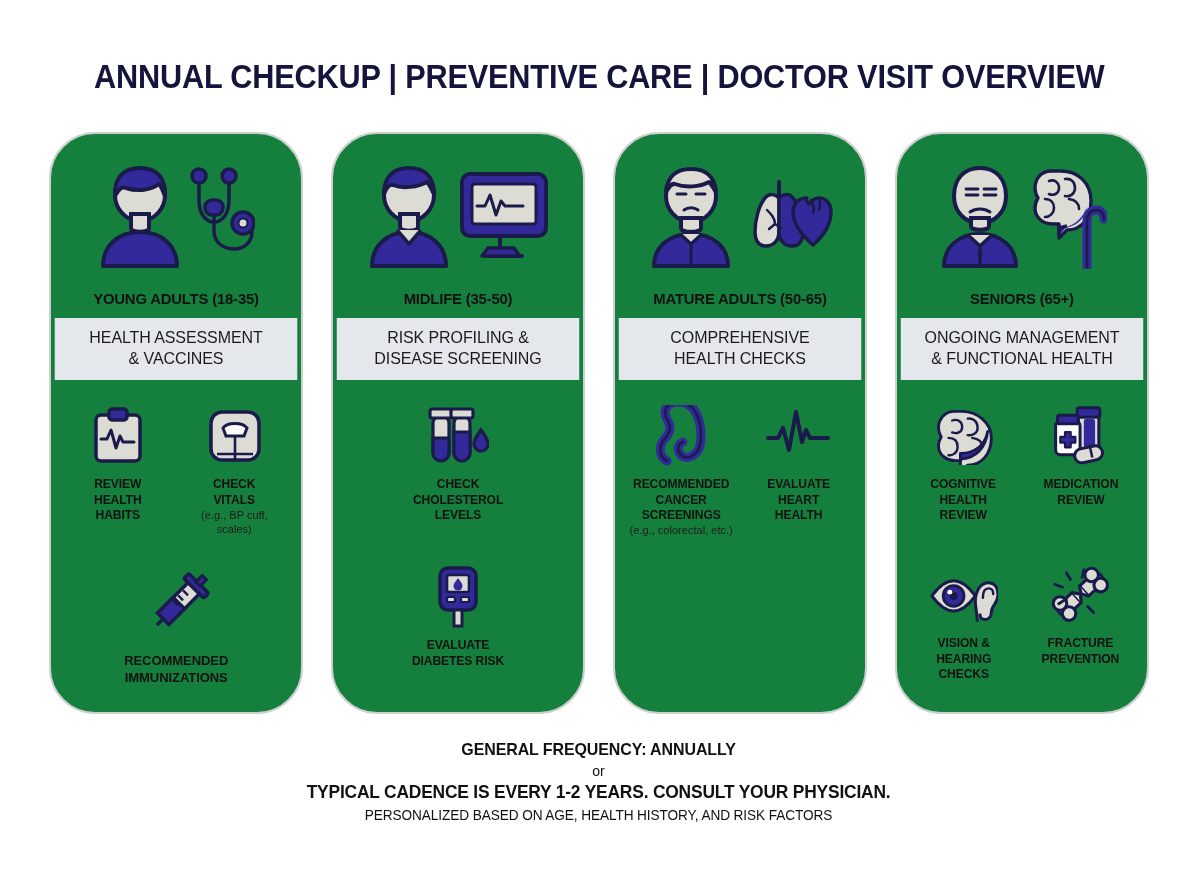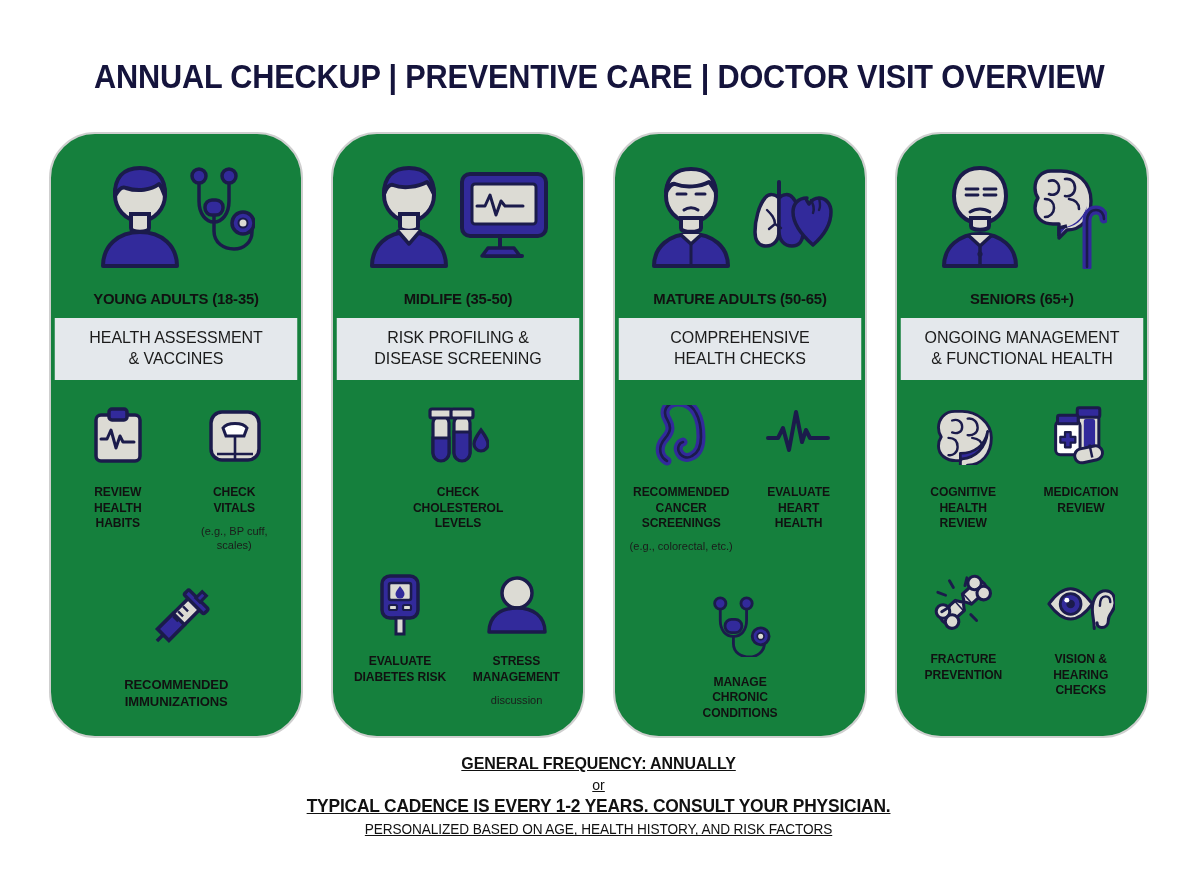--- a/index.html
+++ b/index.html
@@ -93,21 +93,20 @@
     align-items: flex-start;
   }
   .row.r1 { margin-top: 8px; }
   .row.r2 { margin-top: 22px; }
   .item {
     width: 50%;
     display: flex;
     flex-direction: column;
     align-items: center;
     text-align: center;
-    gap: 8px;
   }
   .item.full { width: 100%; }
   .item .glyph {
     height: 64px;
     display: flex;
     align-items: center;
     justify-content: center;
     margin-bottom: 9px;
   }
   .item .glyph svg { display: block; }
@@ -128,24 +127,23 @@
     transform: scaleX(0.97);
   }
   .item.full .glyph { height: 76px; }
   .item.full .lbl { font-size: 13.6px; }
 
   
   .spacer { flex: 1; min-height: 10px; }
 
   
   .footer {
-    margin-top: 16px;
+    margin-top: 26px;
     text-align: center;
     color: #111111;
-    text-decoration: underline;
   }
   .f1 { font-size: 17px; font-weight: 700; letter-spacing: -0.1px; transform: scaleX(0.94); }
   .f2 { font-size: 15px; font-weight: 400; margin-top: 2px; transform: scaleX(0.94); }
   .f3 { font-size: 18.5px; font-weight: 700; margin-top: 2px; letter-spacing: -0.2px; transform: scaleX(0.94); }
   .f4 { font-size: 14.5px; font-weight: 400; margin-top: 4px; letter-spacing: -0.1px; transform: scaleX(0.94); }
 </style>
 </head>
 <body>
 
 <div class="page">
@@ -275,31 +273,20 @@
                 <rect x="6" y="2" width="36" height="42" rx="8" fill="#322a9b" stroke="#1b1b4b" stroke-width="3.5"></rect>
                 <rect x="13" y="9" width="22" height="17" rx="2" fill="#dcdbd4" stroke="#1b1b4b" stroke-width="2.6"></rect>
                 <path d="M24 12c3 4 4.5 6 4.5 8a4.5 4.5 0 01-9 0c0-2 1.5-4 4.5-8z" fill="#322a9b"></path>
                 <rect x="13" y="31" width="8" height="5" rx="1.5" fill="#dcdbd4" stroke="#1b1b4b" stroke-width="2.2"></rect>
                 <rect x="27" y="31" width="8" height="5" rx="1.5" fill="#dcdbd4" stroke="#1b1b4b" stroke-width="2.2"></rect>
                 <rect x="20" y="44" width="8" height="16" fill="#dcdbd4" stroke="#1b1b4b" stroke-width="3"></rect>
               </svg>
             </div>
             <div class="lbl" style="white-space:pre-line">EVALUATE
 DIABETES RISK</div>
-          </div>
-          <div class="item">
-            <div class="glyph">
-              <svg width="62" height="58" viewBox="0 0 62 58">
-                <circle cx="31" cy="17" r="15" fill="#dcdbd4" stroke="#1b1b4b" stroke-width="3.5"></circle>
-                <path d="M3 56c0-16 12-24 28-24s28 8 28 24z" fill="#322a9b" stroke="#1b1b4b" stroke-width="3.5" stroke-linejoin="round"></path>
-              </svg>
-            </div>
-            <div class="lbl" style="white-space:pre-line">STRESS
-MANAGEMENT</div>
-            <div class="sub">discussion</div>
           </div>
         </div>
       </div>
     </div>
 
     <div class="card">
       <div class="hero">
         <svg width="88" height="108" viewBox="0 0 88 108">
           <path d="M44 8c-17 0-25 11-25 26 0 13 10 26 25 26s25-13 25-26C69 19 61 8 44 8z" fill="#dcdbd4" stroke="#1b1b4b" stroke-width="4"></path>
           <path d="M19 30c1-15 10-23 25-23s24 8 25 23c-3-4-4-7-7-10-9 5-24 6-34 2-4-1-6 3-9 8z" fill="#dcdbd4" stroke="#1b1b4b" stroke-width="4" stroke-linejoin="round"></path>
@@ -343,36 +330,20 @@
               <svg width="66" height="56" viewBox="0 0 66 56">
                 <path d="M2 30h10l5-10 6 22 7-38 6 30 4-12 4 8h18" fill="none" stroke="#1b1b4b" stroke-width="4" stroke-linejoin="round" stroke-linecap="round"></path>
               </svg>
             </div>
             <div class="lbl" style="white-space:pre-line">EVALUATE
 HEART
 HEALTH</div>
           </div>
         </div>
         <div class="row r2" style="margin-top:40px">
-          <div class="item">
-            <div class="glyph">
-              <svg width="62" height="62" viewBox="0 0 66 66">
-                <circle cx="12" cy="9" r="6" fill="#322a9b" stroke="#1b1b4b" stroke-width="3"></circle>
-                <circle cx="40" cy="9" r="6" fill="#322a9b" stroke="#1b1b4b" stroke-width="3"></circle>
-                <path d="M12 15v12c0 11 6 17 14 17s14-6 14-17V15" fill="none" stroke="#1b1b4b" stroke-width="3"></path>
-                <rect x="17" y="26" width="18" height="14" rx="7" fill="#322a9b" stroke="#1b1b4b" stroke-width="3"></rect>
-                <path d="M26 44v8c0 10 9 14 17 14s16-6 16-14v-4" fill="none" stroke="#1b1b4b" stroke-width="3"></path>
-                <circle cx="55" cy="44" r="9" fill="#322a9b" stroke="#1b1b4b" stroke-width="3"></circle>
-                <circle cx="55" cy="44" r="3.6" fill="#dcdbd4" stroke="#1b1b4b" stroke-width="1.8"></circle>
-              </svg>
-            </div>
-            <div class="lbl" style="white-space:pre-line">MANAGE
-CHRONIC
-CONDITIONS</div>
-          </div>
         </div>
       </div>
     </div>
 
     <div class="card">
       <div class="hero">
         <svg width="86" height="108" viewBox="0 0 86 108">
           <path d="M43 6c-17 0-26 12-26 28s11 27 26 27 26-11 26-27S60 6 43 6z" fill="#dcdbd4" stroke="#1b1b4b" stroke-width="4"></path>
           <path d="M29 27h12M47 27h12M29 33h12M47 33h12" stroke="#1b1b4b" stroke-width="2.8" stroke-linecap="round"></path>
           <path d="M33 50c6-4 14-4 20 0" fill="none" stroke="#1b1b4b" stroke-width="3" stroke-linecap="round"></path>
@@ -426,51 +397,51 @@
                 <path d="M42 41l3 14" stroke="#1b1b4b" stroke-width="2.6"></path>
               </svg>
             </div>
             <div class="lbl" style="white-space:pre-line">MEDICATION
 REVIEW</div>
           </div>
         </div>
         <div class="row r2" style="margin-top:40px">
           <div class="item">
             <div class="glyph">
+              <svg width="68" height="56" viewBox="0 0 72 58">
+                <path d="M2 30c8-11 16-16 23-16s15 5 23 16c-8 11-16 16-23 16S10 41 2 30z" fill="#dcdbd4" stroke="#1b1b4b" stroke-width="3.2" stroke-linejoin="round"></path>
+                <circle cx="25" cy="30" r="11" fill="#322a9b" stroke="#1b1b4b" stroke-width="3"></circle>
+                <circle cx="25" cy="30" r="4.5" fill="#1b1b4b"></circle>
+                <circle cx="21" cy="26" r="2.6" fill="#ffffff"></circle>
+                <path d="M50 56c0-9-2-12-2-20 0-12 6-20 14-20 7 0 10 6 10 13 0 9-7 11-7 18 0 5-3 8-7 8-3 0-5-2-5-5" fill="#dcdbd4" stroke="#1b1b4b" stroke-width="3.2" stroke-linejoin="round" stroke-linecap="round"></path>
+                <path d="M56 32c0-7 2-10 6-10s5 3 5 6" fill="none" stroke="#1b1b4b" stroke-width="2.6" stroke-linecap="round"></path>
+              </svg>
+            </div>
+            <div class="lbl" style="white-space:pre-line">VISION &amp;
+HEARING
+CHECKS</div>
+          </div>
+          <div class="item">
+            <div class="glyph">
               <svg width="64" height="62" viewBox="0 0 66 64">
                 <g transform="rotate(-42 33 32)">
                   <path d="M12 24h16v14H12c-5 0-8-2-8-7s3-7 8-7z" fill="#dcdbd4" stroke="#1b1b4b" stroke-width="3.2" stroke-linejoin="round"></path>
                   <circle cx="11" cy="24" r="7" fill="#dcdbd4" stroke="#1b1b4b" stroke-width="3.2"></circle>
                   <circle cx="11" cy="38" r="7" fill="#dcdbd4" stroke="#1b1b4b" stroke-width="3.2"></circle>
                   <path d="M38 24h16c5 0 8 2 8 7s-3 7-8 7H38z" fill="#dcdbd4" stroke="#1b1b4b" stroke-width="3.2" stroke-linejoin="round"></path>
                   <circle cx="55" cy="24" r="7" fill="#dcdbd4" stroke="#1b1b4b" stroke-width="3.2"></circle>
                   <circle cx="55" cy="38" r="7" fill="#dcdbd4" stroke="#1b1b4b" stroke-width="3.2"></circle>
                   <path d="M28 24l5 7-5 7M38 24l-4 7 4 7" fill="#dcdbd4" stroke="#1b1b4b" stroke-width="3.2" stroke-linejoin="round"></path>
                 </g>
                 <path d="M22 16l-4-7M14 24l-8-3M18 36l-8 5M34 14l2-8M40 44l6 6" stroke="#1b1b4b" stroke-width="3" stroke-linecap="round"></path>
               </svg>
             </div>
             <div class="lbl" style="white-space:pre-line">FRACTURE
 PREVENTION</div>
           </div>
-          <div class="item">
-            <div class="glyph">
-              <svg width="68" height="56" viewBox="0 0 72 58">
-                <path d="M2 30c8-11 16-16 23-16s15 5 23 16c-8 11-16 16-23 16S10 41 2 30z" fill="#dcdbd4" stroke="#1b1b4b" stroke-width="3.2" stroke-linejoin="round"></path>
-                <circle cx="25" cy="30" r="11" fill="#322a9b" stroke="#1b1b4b" stroke-width="3"></circle>
-                <circle cx="25" cy="30" r="4.5" fill="#1b1b4b"></circle>
-                <circle cx="21" cy="26" r="2.6" fill="#ffffff"></circle>
-                <path d="M50 56c0-9-2-12-2-20 0-12 6-20 14-20 7 0 10 6 10 13 0 9-7 11-7 18 0 5-3 8-7 8-3 0-5-2-5-5" fill="#dcdbd4" stroke="#1b1b4b" stroke-width="3.2" stroke-linejoin="round" stroke-linecap="round"></path>
-                <path d="M56 32c0-7 2-10 6-10s5 3 5 6" fill="none" stroke="#1b1b4b" stroke-width="2.6" stroke-linecap="round"></path>
-              </svg>
-            </div>
-            <div class="lbl" style="white-space:pre-line">VISION &amp;
-HEARING
-CHECKS</div>
-          </div>
         </div>
       </div>
     </div>
 
   </div>
 
   <div class="footer">
     <div class="f1">GENERAL FREQUENCY: ANNUALLY</div>
     <div class="f2">or</div>
     <div class="f3">TYPICAL CADENCE IS EVERY 1-2 YEARS. CONSULT YOUR PHYSICIAN.</div>

